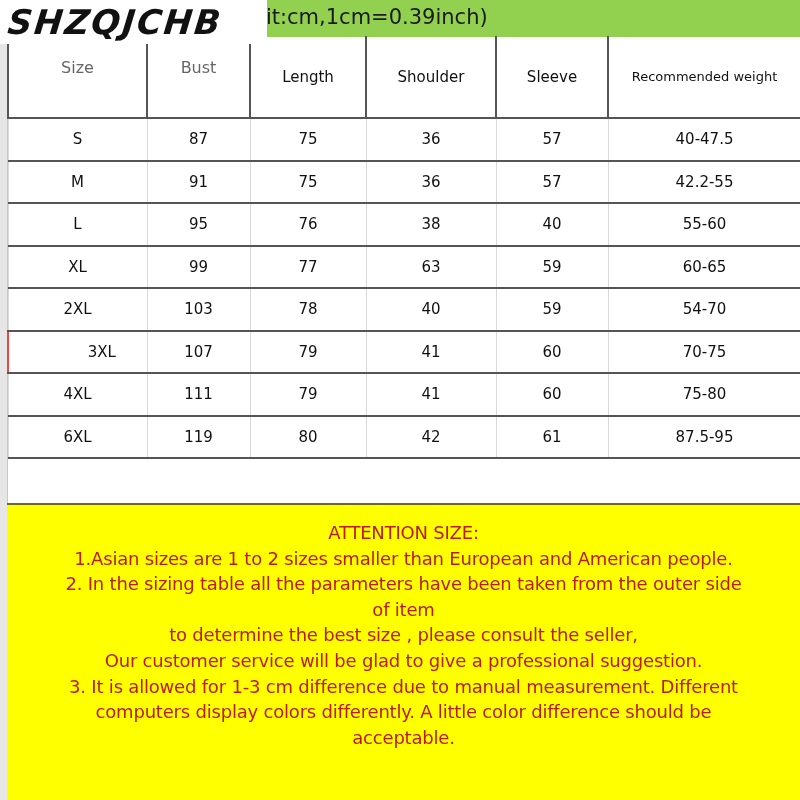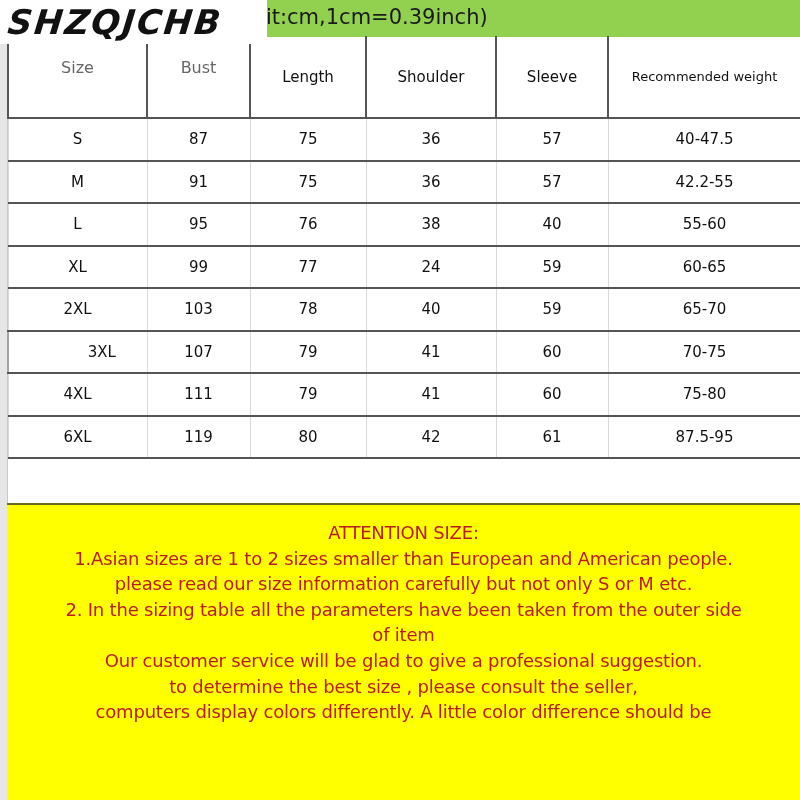--- a/index.html
+++ b/index.html
@@ -41,21 +41,21 @@
     border-left: 1px solid #d9d9d9; border-right: 1px solid #d9d9d9;
     border-top: 2px solid #555; border-bottom: 2px solid #555;
     height: 40.5px; white-space: nowrap;
   }
   .size-table th {
     height: 59px; border-top: none;
     border-left: 2px solid #555; border-right: 2px solid #555;
   }
   .size-table th.rec { font-size: 13px; line-height: 22px; white-space: normal; }
   .size-table th.hidden-label { color: #666; font-size: 16px; vertical-align: top; padding-top: 22px; margin-left: 16px; }
-  .size-table tr.row-selected td:first-child { border-left: 2px solid #a3a3a3; padding-left: 48px; }
+  .size-table tr.row-selected td:first-child { border-left: 2px solid #ef4444; padding-left: 48px; }
   .attention {
     position: absolute; left: 7px; top: 503px; width: 793px; height: 321px;
     background: #ffff00;
     border-top: 2px solid #6a6a20;
     text-align: center;
     font-family: "DejaVu Sans", sans-serif;
     font-size: 18px; line-height: 25.6px; color: #b91c1c;
     padding-top: 15px; box-sizing: border-box;
     letter-spacing: -0.2px;
   }
@@ -115,31 +115,31 @@
       <td>95</td>
       <td>76</td>
       <td>38</td>
       <td>40</td>
       <td>55-60</td>
     </tr>
     <tr>
       <td>XL</td>
       <td>99</td>
       <td>77</td>
-      <td>24</td>
+      <td>63</td>
       <td>59</td>
       <td>60-65</td>
     </tr>
     <tr>
       <td>2XL</td>
       <td>103</td>
       <td>78</td>
       <td>40</td>
       <td>59</td>
-      <td>65-70</td>
+      <td>54-70</td>
     </tr>
     <tr class="row-selected">
       <td>3XL</td>
       <td>107</td>
       <td>79</td>
       <td>41</td>
       <td>60</td>
       <td>70-75</td>
     </tr>
     <tr>
@@ -157,19 +157,20 @@
       <td>42</td>
       <td>61</td>
       <td>87.5-95</td>
     </tr>
   </tbody>
 </table>
 
 <div class="attention">
   <div>ATTENTION SIZE:</div>
   <div>1.Asian sizes are 1 to 2 sizes smaller than European and American people.</div>
-  <div>please read our size information carefully but not only S or M etc.</div>
   <div>2. In the sizing table all the parameters have been taken from the outer side</div>
   <div>of item</div>
+  <div>to determine the best size , please consult the seller,</div>
   <div>Our customer service will be glad to give a professional suggestion.</div>
-  <div>to determine the best size , please consult the seller,</div>
+  <div>3. It is allowed for 1-3 cm difference due to manual measurement. Different</div>
   <div>computers display colors differently. A little color difference should be</div>
+  <div>acceptable.</div>
 </div>
 
 </body></html>

